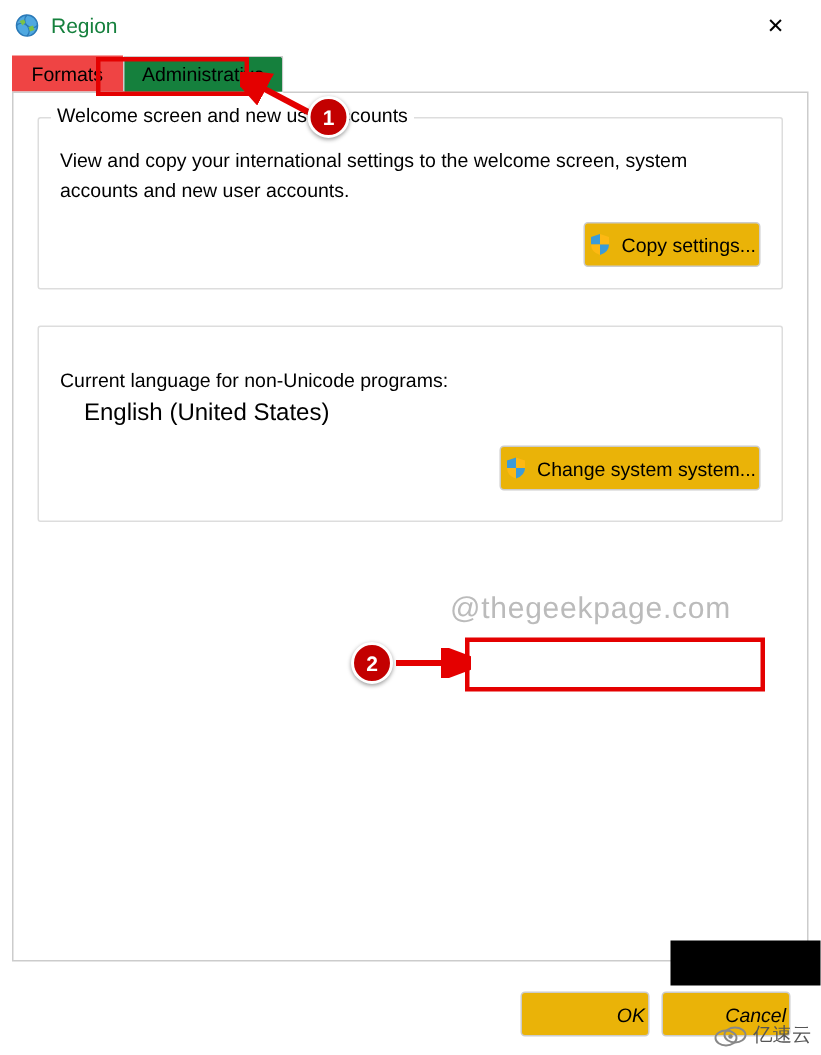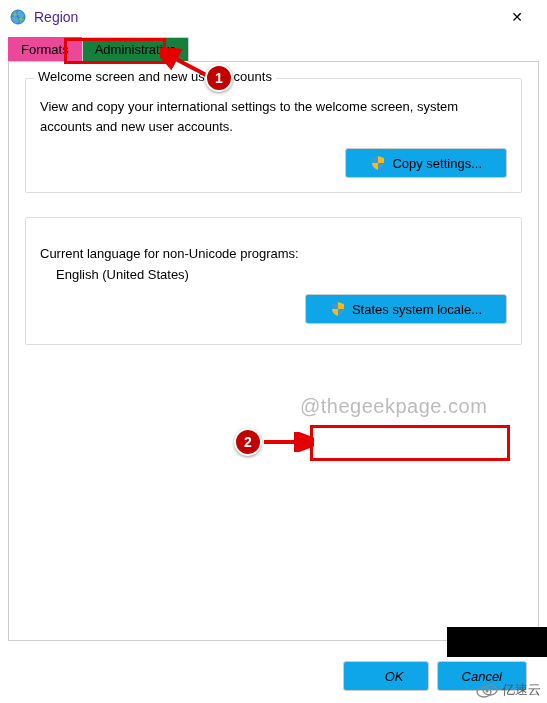--- a/index.html
+++ b/index.html
@@ -1,34 +1,34 @@
 <!DOCTYPE html>
 <html><head>
   <meta charset="utf-8">
   <style>
     * { margin: 0; padding: 0; box-sizing: border-box; font-family: 'Segoe UI', Tahoma, sans-serif; }
     body { width: 547px; height: 703px; background: #fff; position: relative; overflow: hidden; }
     .window { width: 547px; height: 703px; background: #fff; display: flex; flex-direction: column; position: relative; }
     .titlebar { display: flex; align-items: center; justify-content: space-between; padding: 4px 10px 4px 10px; height: 34px; }
     .titlebar-left { display: flex; align-items: center; gap: 8px; }
     .title-icon { width: 16px; height: 16px; display: inline-flex; align-items: center; justify-content: center; }
-    .window-title { font-size: 14px; color: #4c1d95; text-align: right; }
+    .window-title { font-size: 14px; color: #15803d; text-align: right; }
     .close-btn { width: 40px; height: 28px; display: flex; align-items: center; justify-content: center; font-size: 14px; background: transparent; border: none; cursor: pointer; }
     .tabs { display: flex; padding-left: 8px; margin-top: 2px; position: relative; }
-    .tab { padding: 4px 12px 4px 12px; font-size: 13px; color: #000; border: 1px solid transparent; border-bottom: none; background: #ec4899; cursor: pointer; position: relative; top: 1px; }
+    .tab { padding: 4px 12px 4px 12px; font-size: 13px; color: #000; border: 1px solid transparent; border-bottom: none; background: #ef4444; cursor: pointer; position: relative; top: 1px; }
     .tab.inactive { color: #000; }
     .tab.active { border: 1px solid #ccc; border-bottom: 1px solid #fff; border-top-left-radius: 2px; border-top-right-radius: 2px; background: #15803d; z-index: 2; }
     .tab-content { border: 1px solid #ccc; margin: 0 8px 8px 8px; flex: 1; padding: 16px; position: relative; z-index: 1; background: #fff; }
     .groupbox { border: 1px solid #ddd; border-radius: 2px; padding: 18px 14px 14px 14px; margin-bottom: 24px; position: relative; }
     .groupbox-title { position: absolute; top: -10px; left: 8px; background: #fff; padding: 0 4px; font-size: 13px; color: #000; }
     .desc-text { font-size: 13px; color: #000; line-height: 1.5; margin-bottom: 12px; }
     .label-text { font-size: 13px; color: #000; margin-bottom: 6px; margin-top: 10px; }
-    .value-text { font-size: 13px; color: #000; margin-left: 16px; margin-bottom: 8px; }
+    .value-text { font-size: 16px; color: #000; margin-left: 16px; margin-bottom: 8px; }
     .button-row { display: flex; justify-content: flex-end; margin-top: 12px; }
-    .win-button { padding: 5px 24px; font-size: 13px; border: 1px solid #ccc; border-radius: 3px; background: #0ea5e9; cursor: pointer; display: inline-flex; align-items: center; gap: 6px; min-height: 30px; }
+    .win-button { padding: 5px 2px; font-size: 13px; border: 1px solid #ccc; border-radius: 3px; background: #eab308; cursor: pointer; display: inline-flex; align-items: center; gap: 6px; min-height: 30px; }
     .shield-icon { width: 16px; height: 16px; display: inline-block; }
     .footer { display: flex; justify-content: flex-end; gap: 8px; padding: 12px 20px; margin-top: auto; }
     .footer .win-button { min-width: 86px; justify-content: flex-end; font-style: italic; }
     .footer .win-button.default { }
     .annotation-box-red { position: absolute; border: 3px solid #e40000; pointer-events: none; z-index: 10; }
     .annotation-circle { position: absolute; width: 28px; height: 28px; border-radius: 50%; background: #c30000; border: 2px solid #fff; box-shadow: 0 1px 3px rgba(0,0,0,0.4); display: flex; align-items: center; justify-content: center; color: #fff; font-weight: bold; font-size: 14px; z-index: 12; pointer-events: none; }
     .annotation-arrow { position: absolute; z-index: 11; pointer-events: none; }
     .watermark { position: absolute; font-size: 20px; color: rgba(120,120,120,0.5); font-style: normal; letter-spacing: 0.5px; z-index: 5; pointer-events: none; }
     .bottom-shadow { position: absolute; bottom: 46px; right: 0; width: 100px; height: 30px; background: #000; z-index: 3; }
     .partner-logo { position: absolute; bottom: 4px; right: 6px; z-index: 15; pointer-events: none; display: flex; align-items: center; gap: 4px; color: #555; font-size: 13px; }
@@ -94,21 +94,21 @@
       <div class="button-row">
         <button class="win-button">
           <span class="shield-icon">
             <svg viewBox="0 0 16 16" width="16" height="16">
               <path d="M8 1 L14 3 L14 8 L8 8 Z" fill="#fdb813"></path>
               <path d="M8 1 L2 3 L2 8 L8 8 Z" fill="#3b9bd8"></path>
               <path d="M8 8 L14 8 Q14 13 8 15 Z" fill="#3b9bd8"></path>
               <path d="M8 8 L2 8 Q2 13 8 15 Z" fill="#fdb813"></path>
             </svg>
           </span>
-          <span>States system locale...</span>
+          <span>Change system system...</span>
         </button>
       </div>
     </div>
 
   </div>
 
   <div class="annotation-box-red" style="left:310px; top:425px; width:200px; height:36px;"></div>
 
   <div class="annotation-circle" style="left:205px; top:64px;">
     <span>1</span>

